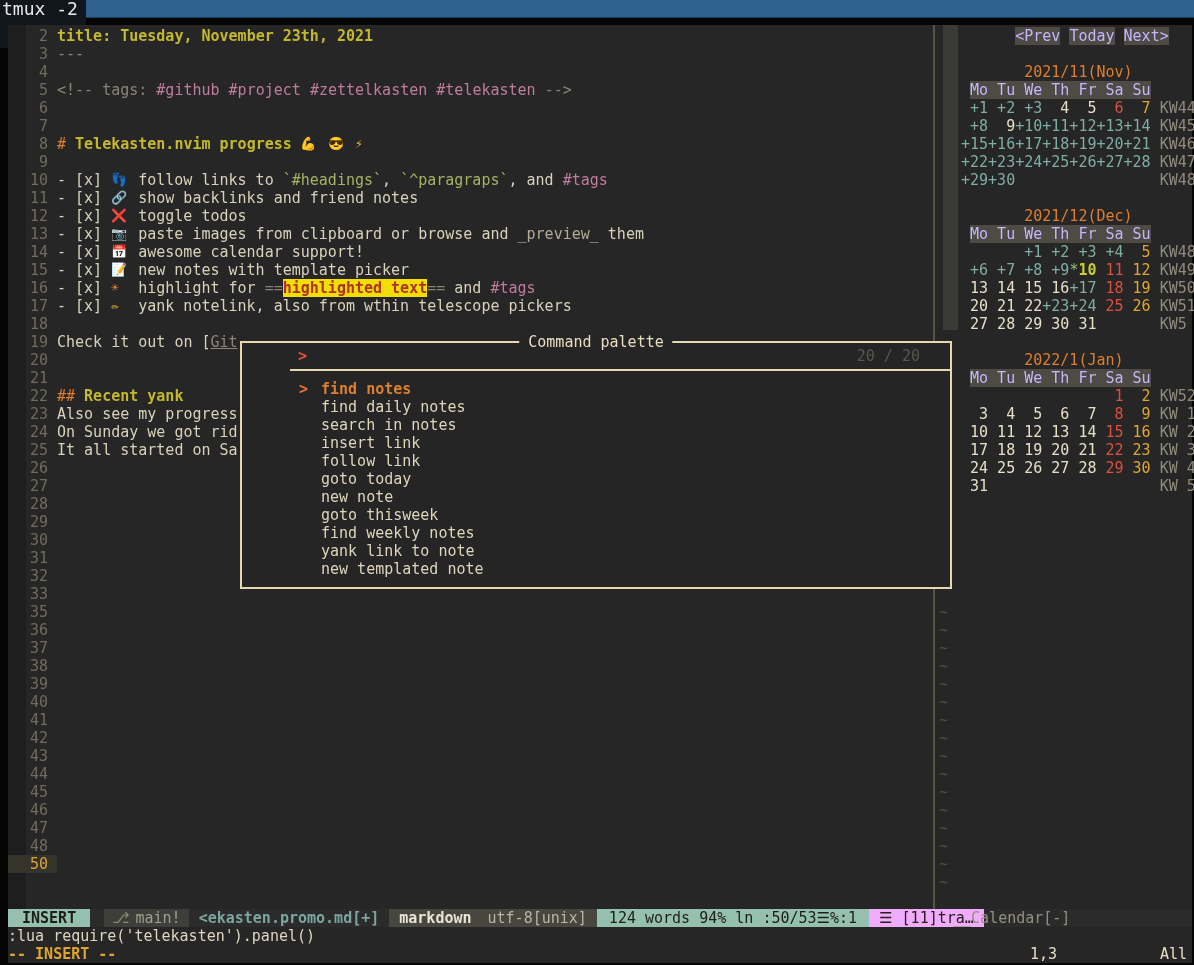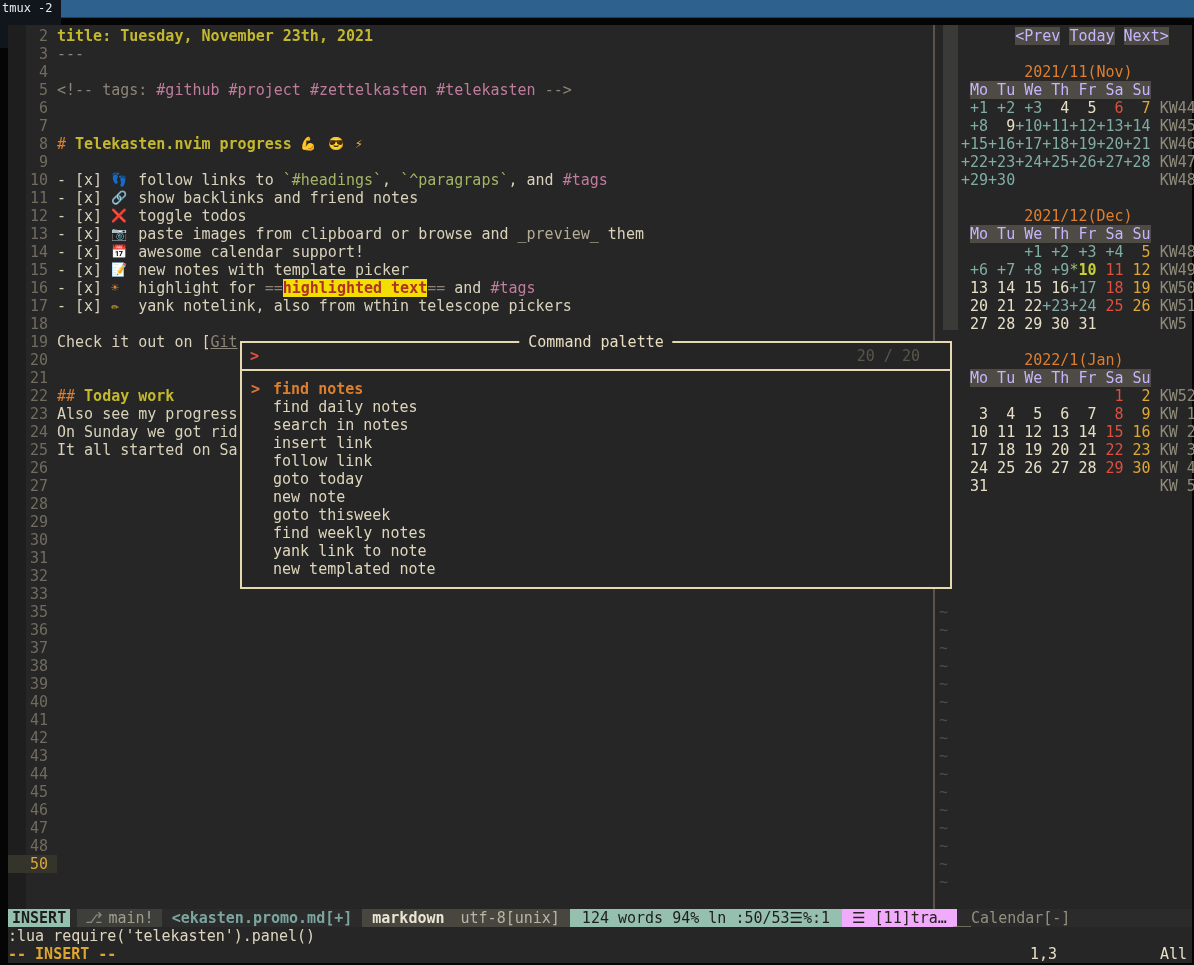--- a/index.html
+++ b/index.html
@@ -1,21 +1,21 @@
 <!DOCTYPE html>
 <html><head>
 <meta charset="utf-8">
 <style>
   html,body{margin:0;padding:0;background:#000;}
   #screen{position:relative;width:1194px;height:965px;background:#050505;overflow:hidden;
           font-family:"DejaVu Sans Mono","Liberation Mono",monospace;font-size:15px;line-height:18px;}
   
   #tmuxbar{position:absolute;left:0;top:0;width:1194px;height:17px;background:#2f618e;border-bottom:1px solid #1d3f5e;}
   #tmuxbar .tlabel{position:absolute;left:0;top:0;height:32px;line-height:17px;padding:0 8px 16px 2px;
-                   background:#10161c;color:#e8e8e8;font-size:12px;}
+                   background:#10161c;color:#e8e8e8;font-size:18px;}
   
   #term{position:absolute;left:8px;top:25px;width:1184px;height:938px;background:#262626;}
   
   #gutterstrip{position:absolute;left:0;top:0;width:18px;height:884px;background:#1e1e1e;}
   #editor{position:absolute;left:0;top:2px;width:925px;}
   .erow{height:18px;line-height:18px;white-space:pre;display:flex;}
   .eln{flex:none;width:40px;text-align:right;color:#716c5f;}
   .ecode{white-space:pre;margin-left:9px;}
   .erow.cur{background:linear-gradient(to right,#35342b 0,#35342b 49px,rgba(0,0,0,0) 49px);}
   .erow.cur .eln{color:#dba43d;font-weight:normal;}
@@ -33,36 +33,36 @@
   
   #calendar{position:absolute;left:953px;top:2px;}
   .crow{height:18px;line-height:18px;white-space:pre;}
   .s-sp{color:#262626}
   .s-cr{color:#e6dfc6}.s-ctl{color:#7fada4}.s-crd{color:#dd4f3e}.s-cy{color:#dfa733}
   .s-cgr{color:#918b7c}.s-cti{color:#df7f2d}
   .s-chd,.s-btn{background:#4e4a44;color:#c4b5fd}
   .s-tdy{color:#c8cf35;font-weight:bold}.s-str{color:#94bf6e}
   
   #palette{position:absolute;left:232px;top:316px;width:712px;background:#252525;
-           border:2px solid #e6d9af;box-sizing:border-box;z-index:5;}
+           border:2px solid #e6d9af;box-sizing:border-box;z-index:5;padding-left:48px;}
   #palette .ptitle{position:absolute;top:-10px;left:50%;transform:translateX(-50%);
                    background:#252525;padding:0 9px;color:#e9ddc0;white-space:pre;}
   #pprompt{height:26px;line-height:26px;display:flex;padding:0 8px;border-bottom:2px solid #e6d9af;}
   #pcaret{color:#e0503c;font-weight:bold;}
   #pinput{flex:1;color:#d9d2ba;white-space:pre;}
   #pcount{color:#5a564c;padding-right:22px;}
   #plist{padding:9px 0 9px 4px;}
   .pitem{height:18px;line-height:18px;white-space:pre;color:#ded5bb;}
   .pitem .caret{display:inline-block;width:22px;padding-left:5px;color:rgba(0,0,0,0);font-weight:bold;}
   .pitem.sel .caret{color:#e0733d;}
   .pitem.sel .lbl{color:#df7f2d;font-weight:bold;}
   
   #statusline{position:absolute;left:0;top:884px;width:1184px;height:18px;background:#2b2b2b;}
   #sl-left{position:absolute;left:0;top:0;width:925px;height:18px;line-height:18px;display:flex;background:#2b2b2b;white-space:pre;}
-  .sl-mode{background:#95bfae;color:#1e1e1a;font-weight:bold;padding:0 4px;margin-right:7px;}
+  .sl-mode{background:#95bfae;color:#1e1e1a;font-weight:bold;padding:0 14px;margin-right:14px;}
   .sl-branch{background:#3e3e3a;color:#a09e8e;padding:0 8px;}
   .sl-branch .bicon{margin-right:6px;color:#8e8c7c;}
   .sl-file{color:#7ba59e;padding:0 10px;font-weight:bold;}
   .sl-fill{flex:1;}
   .sl-ft{background:#47473f;padding:0 10px;}
   .sl-md{font-weight:bold;color:#eae4d2;margin-right:16px;}
   .sl-enc{color:#b9b4a3;}
   .sl-words{background:#95bfae;color:#1e1e1a;padding:0 12px;}
   .sl-tab{background:#f0abfc;color:#26201a;padding:0 10px;}
   #sl-cal{position:absolute;left:927px;top:0;height:18px;line-height:18px;color:#93907f;padding-left:18px;white-space:pre;text-align:center;}
@@ -97,21 +97,21 @@
         <div class="erow"><span class="eln">12</span><span class="ecode"><span class="s-t">- [x] </span><span class="s-er">❌</span><span class="s-t"> toggle todos</span></span></div>
         <div class="erow"><span class="eln">13</span><span class="ecode"><span class="s-t">- [x] </span><span class="s-eg">📷</span><span class="s-t"> paste images from clipboard or browse and </span><span class="s-it">_preview_</span><span class="s-t"> them</span></span></div>
         <div class="erow"><span class="eln">14</span><span class="ecode"><span class="s-t">- [x] </span><span class="s-eb">📅</span><span class="s-t"> awesome calendar support!</span></span></div>
         <div class="erow"><span class="eln">15</span><span class="ecode"><span class="s-t">- [x] </span><span class="s-ey">📝</span><span class="s-t"> new notes with template picker</span></span></div>
         <div class="erow"><span class="eln">16</span><span class="ecode"><span class="s-t">- [x] </span><span class="s-eo">☀</span><span class="s-t"> highlight for </span><span class="s-mk">==</span><span class="s-hl">highlighted text</span><span class="s-mk">==</span><span class="s-t"> and </span><span class="s-tg">#tags</span></span></div>
         <div class="erow"><span class="eln">17</span><span class="ecode"><span class="s-t">- [x] </span><span class="s-ey">✏</span><span class="s-t"> yank notelink, also from wthin telescope pickers</span></span></div>
         <div class="erow"><span class="eln">18</span><span class="ecode"></span></div>
         <div class="erow"><span class="eln">19</span><span class="ecode"><span class="s-t">Check it out on [</span><span class="s-lk">Git</span></span></div>
         <div class="erow"><span class="eln">20</span><span class="ecode"></span></div>
         <div class="erow"><span class="eln">21</span><span class="ecode"></span></div>
-        <div class="erow"><span class="eln">22</span><span class="ecode"><span class="s-or">## </span><span class="s-ti">Today work</span></span></div>
+        <div class="erow"><span class="eln">22</span><span class="ecode"><span class="s-or">## </span><span class="s-ti">Recent yank</span></span></div>
         <div class="erow"><span class="eln">23</span><span class="ecode"><span class="s-t">Also see my progress</span></span></div>
         <div class="erow"><span class="eln">24</span><span class="ecode"><span class="s-t">On Sunday we got rid</span></span></div>
         <div class="erow"><span class="eln">25</span><span class="ecode"><span class="s-t">It all started on Sa</span></span></div>
         <div class="erow"><span class="eln">26</span><span class="ecode"></span></div>
         <div class="erow"><span class="eln">27</span><span class="ecode"></span></div>
         <div class="erow"><span class="eln">28</span><span class="ecode"></span></div>
         <div class="erow"><span class="eln">29</span><span class="ecode"></span></div>
         <div class="erow"><span class="eln">30</span><span class="ecode"></span></div>
         <div class="erow"><span class="eln">31</span><span class="ecode"></span></div>
         <div class="erow"><span class="eln">32</span><span class="ecode"></span></div>

